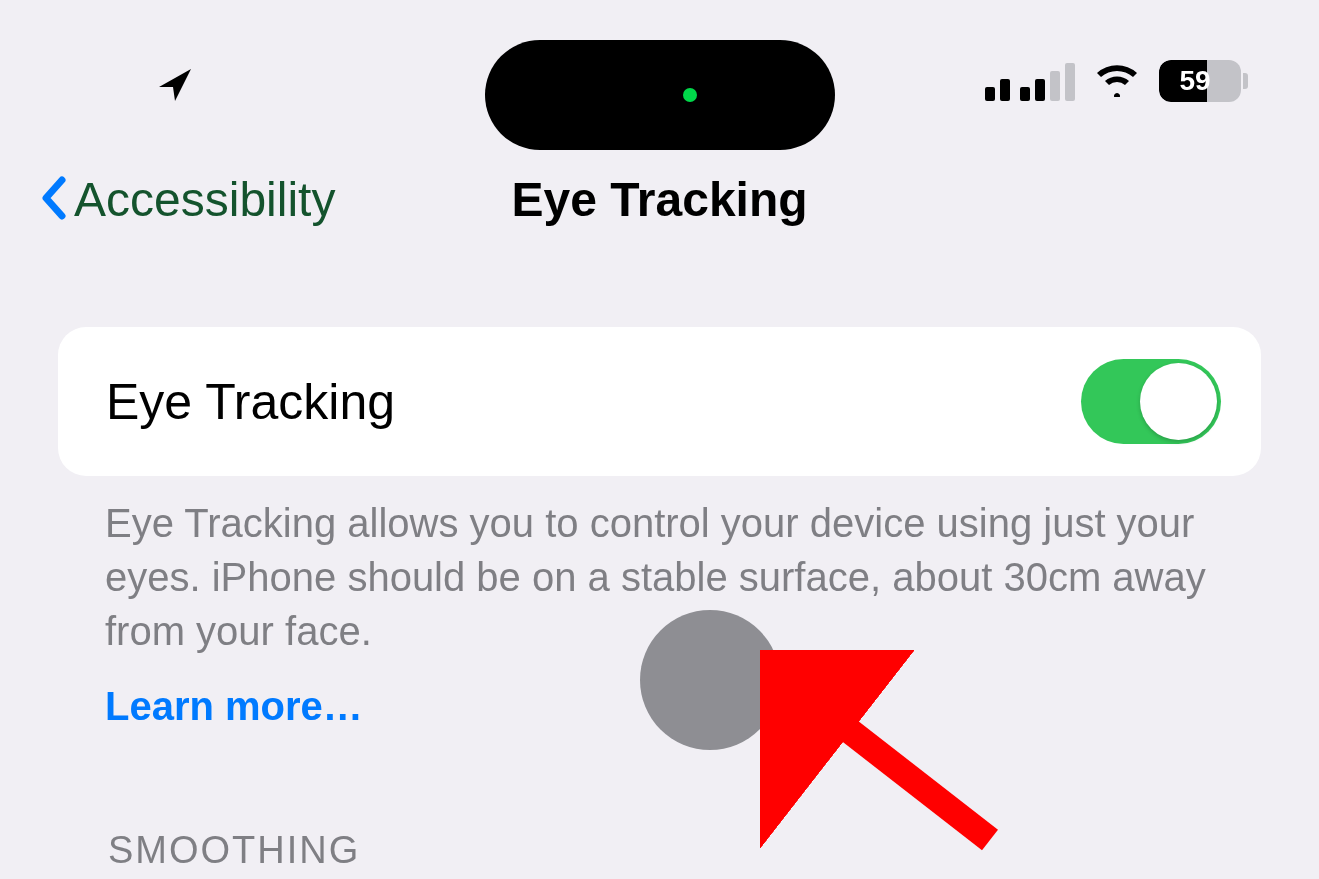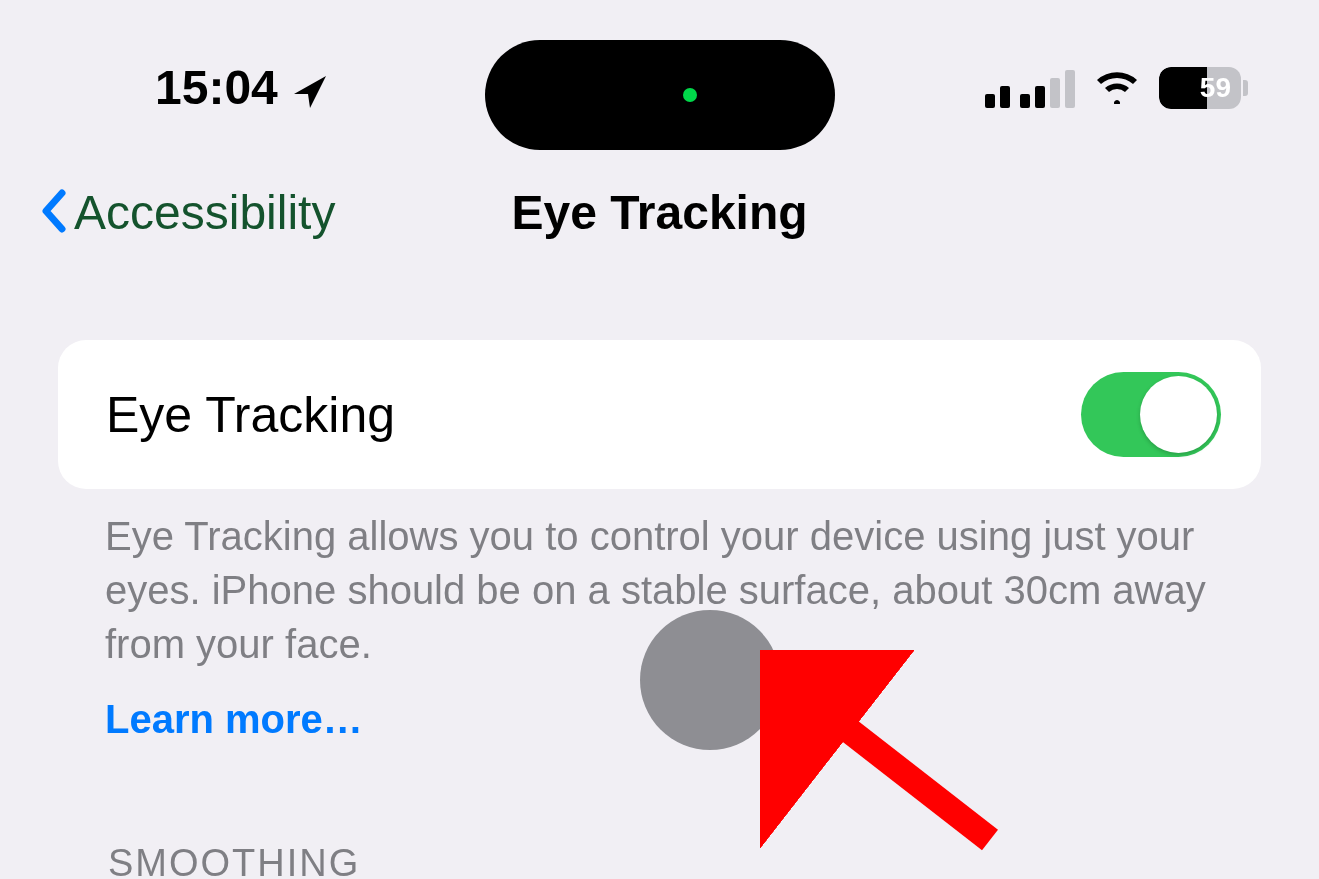--- a/index.html
+++ b/index.html
@@ -219,38 +219,37 @@
     background: #000;
     border-radius: 12px 0 0 12px;
   }
   .battery-text {
     position: absolute;
     left: 0;
     width: 72px;
     color: #fff;
     font-size: 28px;
     font-weight: 600;
-    text-align: right;
+    text-align: center;
     line-height: 42px;
     z-index: 2;
   }
   .battery-nub {
     width: 5px;
     height: 16px;
     background: #c3c3c8;
     border-radius: 0 3px 3px 0;
     margin-left: 2px;
   }
 </style>
 </head>
 <body>
 
 <div class="status-bar">
   <div class="status-left">
-    <span>15:04</span>
     <span class="location-arrow">
       <svg viewBox="0 0 40 40" width="40" height="40">
           <path d="M4 22 L36 4 L20 36 L18 22 Z" fill="#000"></path>
         </svg>
     </span>
   </div>
 
   <div class="dynamic-island">
     <span class="privacy-dot"></span>
   </div>

